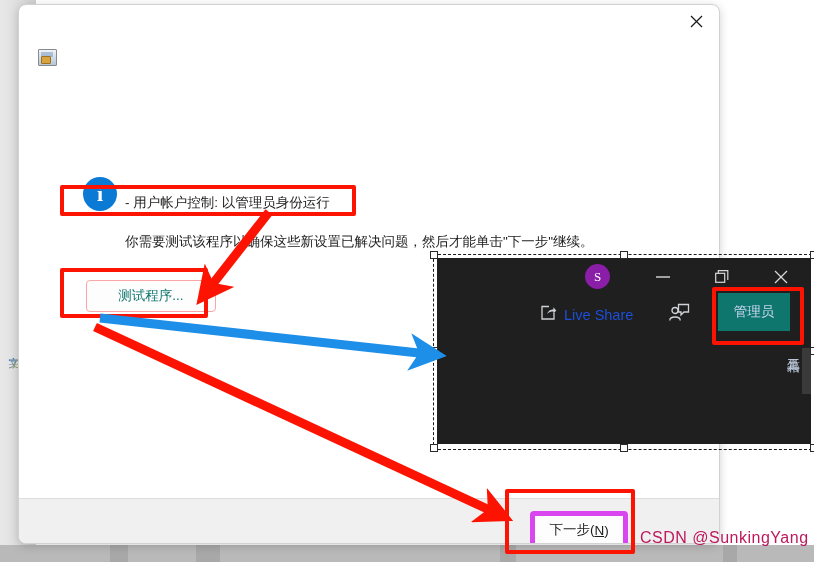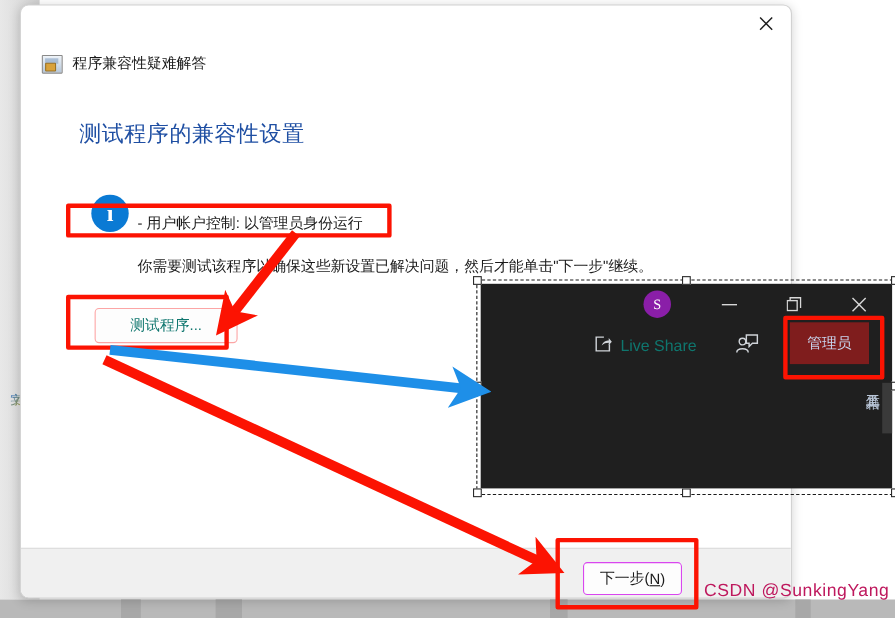--- a/index.html
+++ b/index.html
@@ -85,21 +85,21 @@
     display:flex;align-items:center;justify-content:center;
     font-size:13.5px;color:#0f766e;cursor:pointer;
   }
 
   #footer{
     position:absolute;left:0;top:493px;width:700px;height:45px;
     background:#f0f0f0;border-top:1px solid #dcdcdc;
   }
   .dlg-btn{
     position:absolute;top:12px;height:28px;width:88px;
-    background:#fdfdfd;border:1px solid #d946ef;border-radius:4px;
+    background:#fdfdfd;border:5px solid #d946ef;border-radius:4px;
     display:flex;align-items:center;justify-content:center;
     font-size:13.5px;color:#1b1b1b;cursor:pointer;
   }
   #btn-next{left:511px;}
   #btn-cancel{left:630px;margin-top:32px;}
   #btn-next u{text-decoration:underline;}
 
   
   #vs-window{
     position:absolute;left:437px;top:258px;width:374px;height:186px;
@@ -119,28 +119,28 @@
   }
   .vs-ctl{
     position:absolute;top:267px;width:34px;height:20px;color:#d8d8d8;
     display:flex;align-items:center;justify-content:center;font-size:14px;cursor:pointer;
   }
   #vs-min{left:646px;}
   #vs-max{left:705px;}
   #vs-close{left:764px;}
   #vs-liveshare{
     position:absolute;left:540px;top:305px;display:flex;align-items:center;gap:7px;
-    color:#0f766e;font-size:14.5px;cursor:pointer;
+    color:#1d4ed8;font-size:14.5px;cursor:pointer;
   }
   #vs-accounts{
     position:absolute;left:668px;top:303px;width:22px;height:20px;cursor:pointer;
   }
   #vs-admin{
     position:absolute;left:718px;top:293px;width:72px;height:38px;
-    background:#7f1d1d;color:#c9d7f0;font-size:13.5px;
+    background:#0f766e;color:#c9d7f0;font-size:13.5px;
     display:flex;align-items:center;justify-content:center;cursor:pointer;
   }
   #vs-toolbox{
     position:absolute;left:786px;top:348px;width:16px;height:72px;
     writing-mode:vertical-rl;color:#b9c6d8;font-size:13px;letter-spacing:1px;
   }
   #vs-toolbox-strip{
     position:absolute;left:802px;top:348px;width:9px;height:46px;background:#3a3a3a;
   }
 
@@ -175,24 +175,22 @@
 
   <div id="dlg-close">
     <svg width="13" height="13" viewBox="0 0 13 13" aria-hidden="true">
       <line x1="1" y1="1" x2="12" y2="12" stroke="#1b1b1b" stroke-width="1.3"></line>
       <line x1="12" y1="1" x2="1" y2="12" stroke="#1b1b1b" stroke-width="1.3"></line>
     </svg>
   </div>
 
   <div id="dlg-titlerow">
     <div id="dlg-title-icon"></div>
-    <div id="dlg-title-text">程序兼容性疑难解答</div>
-  </div>
-
-  <div id="heading">测试程序的兼容性设置</div>
+  </div>
+
 
   <div id="info-icon">i</div>
   <div id="info-line2">- 用户帐户控制: 以管理员身份运行</div>
 
   <div id="para">你需要测试该程序以确保这些新设置已解决问题，然后才能单击"下一步"继续。</div>
 
   <div id="test-btn">测试程序...</div>
 
   <div id="footer">
     <div class="dlg-btn" id="btn-next">

